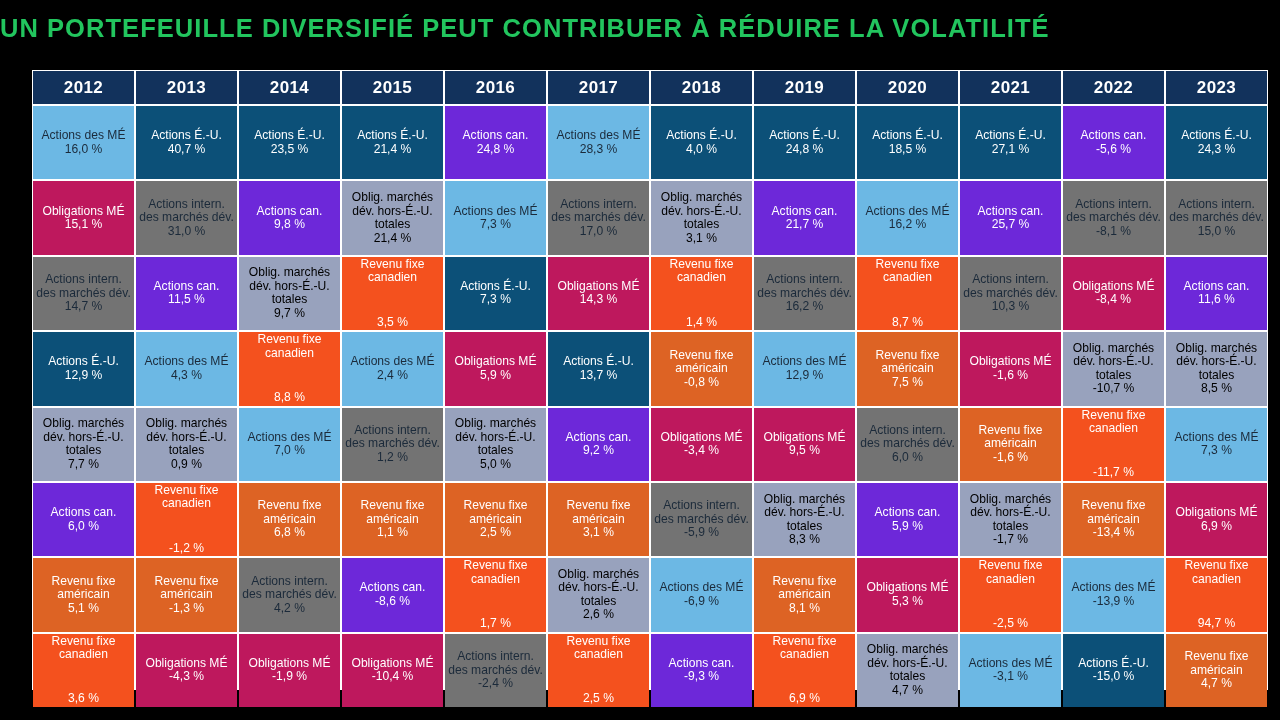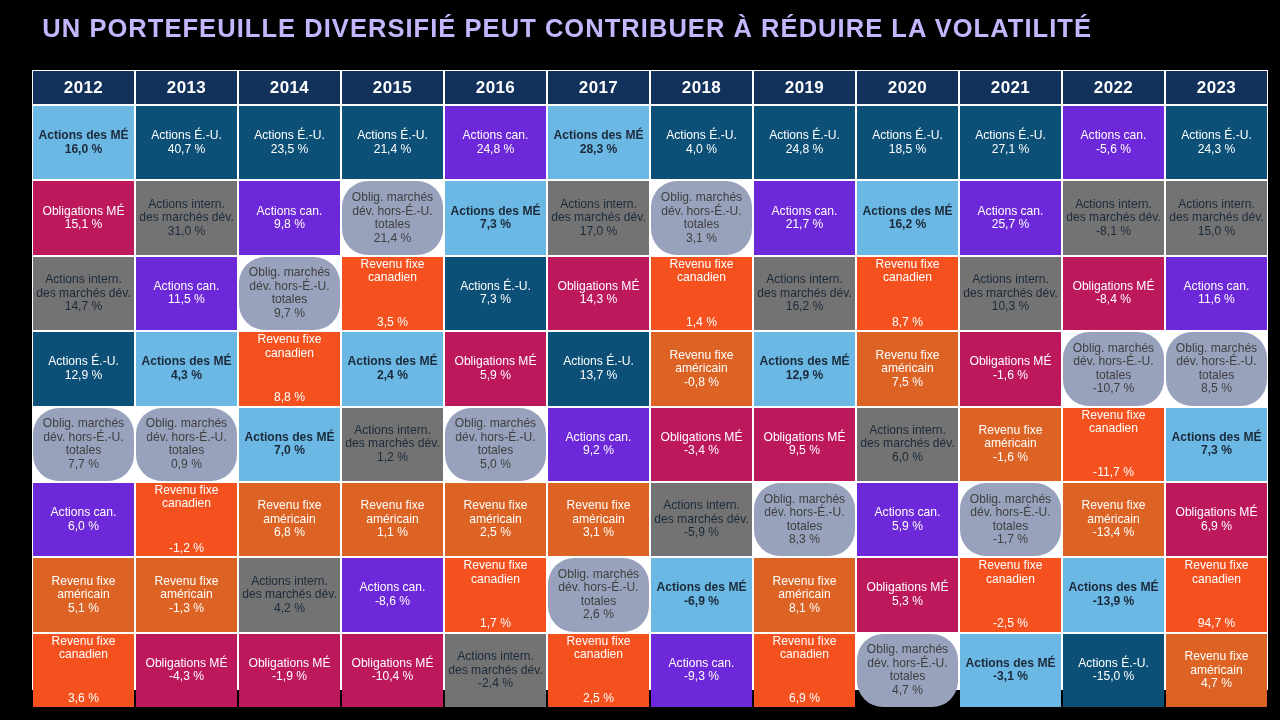--- a/index.html
+++ b/index.html
@@ -5,22 +5,22 @@
   html,body{margin:0;padding:0;}
   body{
     width:1280px;height:720px;
     background:#000000;
     font-family:"Liberation Sans",sans-serif;
     overflow:hidden;
   }
   #page-title{
     position:absolute;
     left:0;top:14px;width:1092px;
-    text-align:right;
-    color:#c4b5fd;
+    text-align:left;
+    color:#22c55e;
     font-size:25.5px;
     font-weight:bold;
     letter-spacing:1.05px;
     white-space:nowrap;
   }
   #grid{
     position:absolute;
     left:22px;top:70px;
     width:1236px;height:620px;
     display:grid;
@@ -47,25 +47,25 @@
     line-height:1.12;
     font-size:12.1px;
     padding:1px 2px;
     box-sizing:border-box;
     overflow:hidden;
   }
   .cell .lbl{display:block;}
   .cell .val{display:block;}
   
   .c-us      {background:#0c5078;color:#ffffff;}
-  .c-em      {background:#6cb8e4;color:#1b2a3a;font-weight:bold;}
+  .c-em      {background:#6cb8e4;color:#1b2a3a;}
   .c-intl    {background:#737373;color:#1b2a3a;}
   .c-can     {background:#6d28d9;color:#ffffff;}
   .c-embond  {background:#be185d;color:#ffffff;align-items:center;}
-  .c-globond {background:#98a2bd;color:#404040;border-radius:26px;}
+  .c-globond {background:#98a2bd;color:#000000;}
   .c-cafi    {background:#f4511e;color:#ffffff;justify-content:space-between;}
   .c-usfi    {background:#dd6324;color:#ffffff;}
 </style>
 </head>
 <body>
 
 <div id="page-title">UN PORTEFEUILLE DIVERSIFIÉ PEUT CONTRIBUER À RÉDUIRE LA VOLATILITÉ</div>
 
 <div id="grid" style="grid-template-columns: repeat(12, 1fr);">
     <div class="hcell">2012</div>

